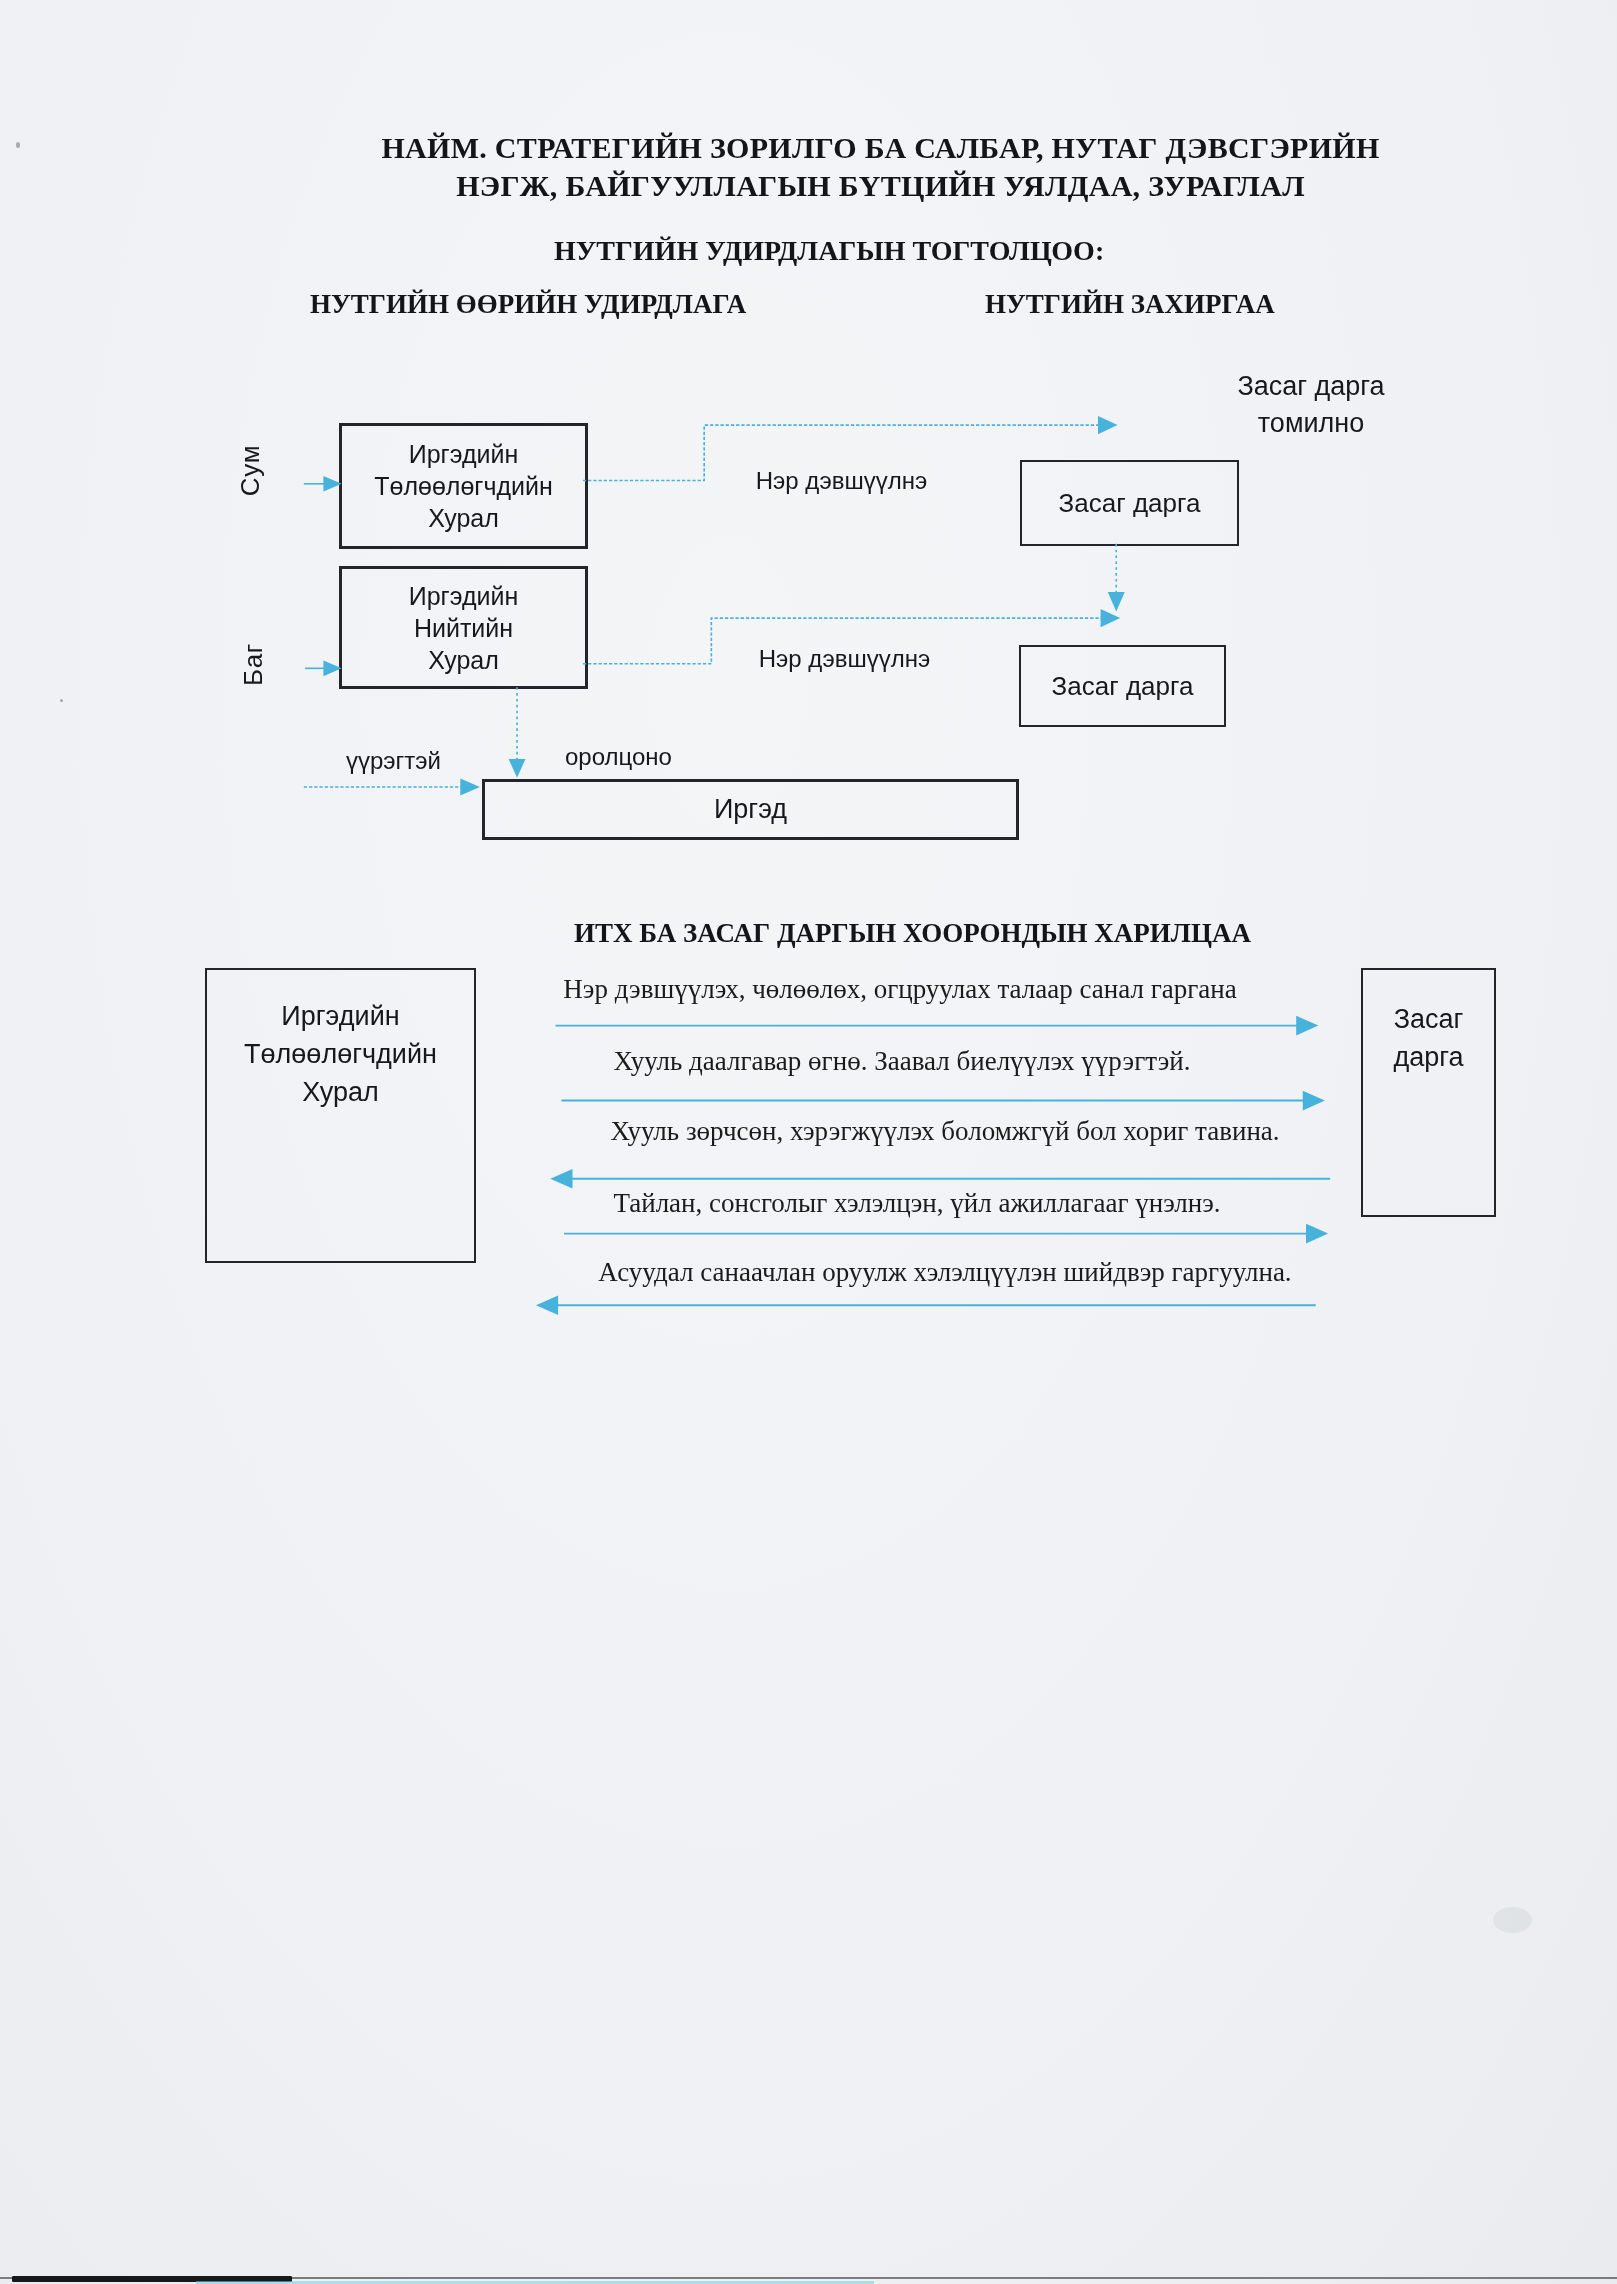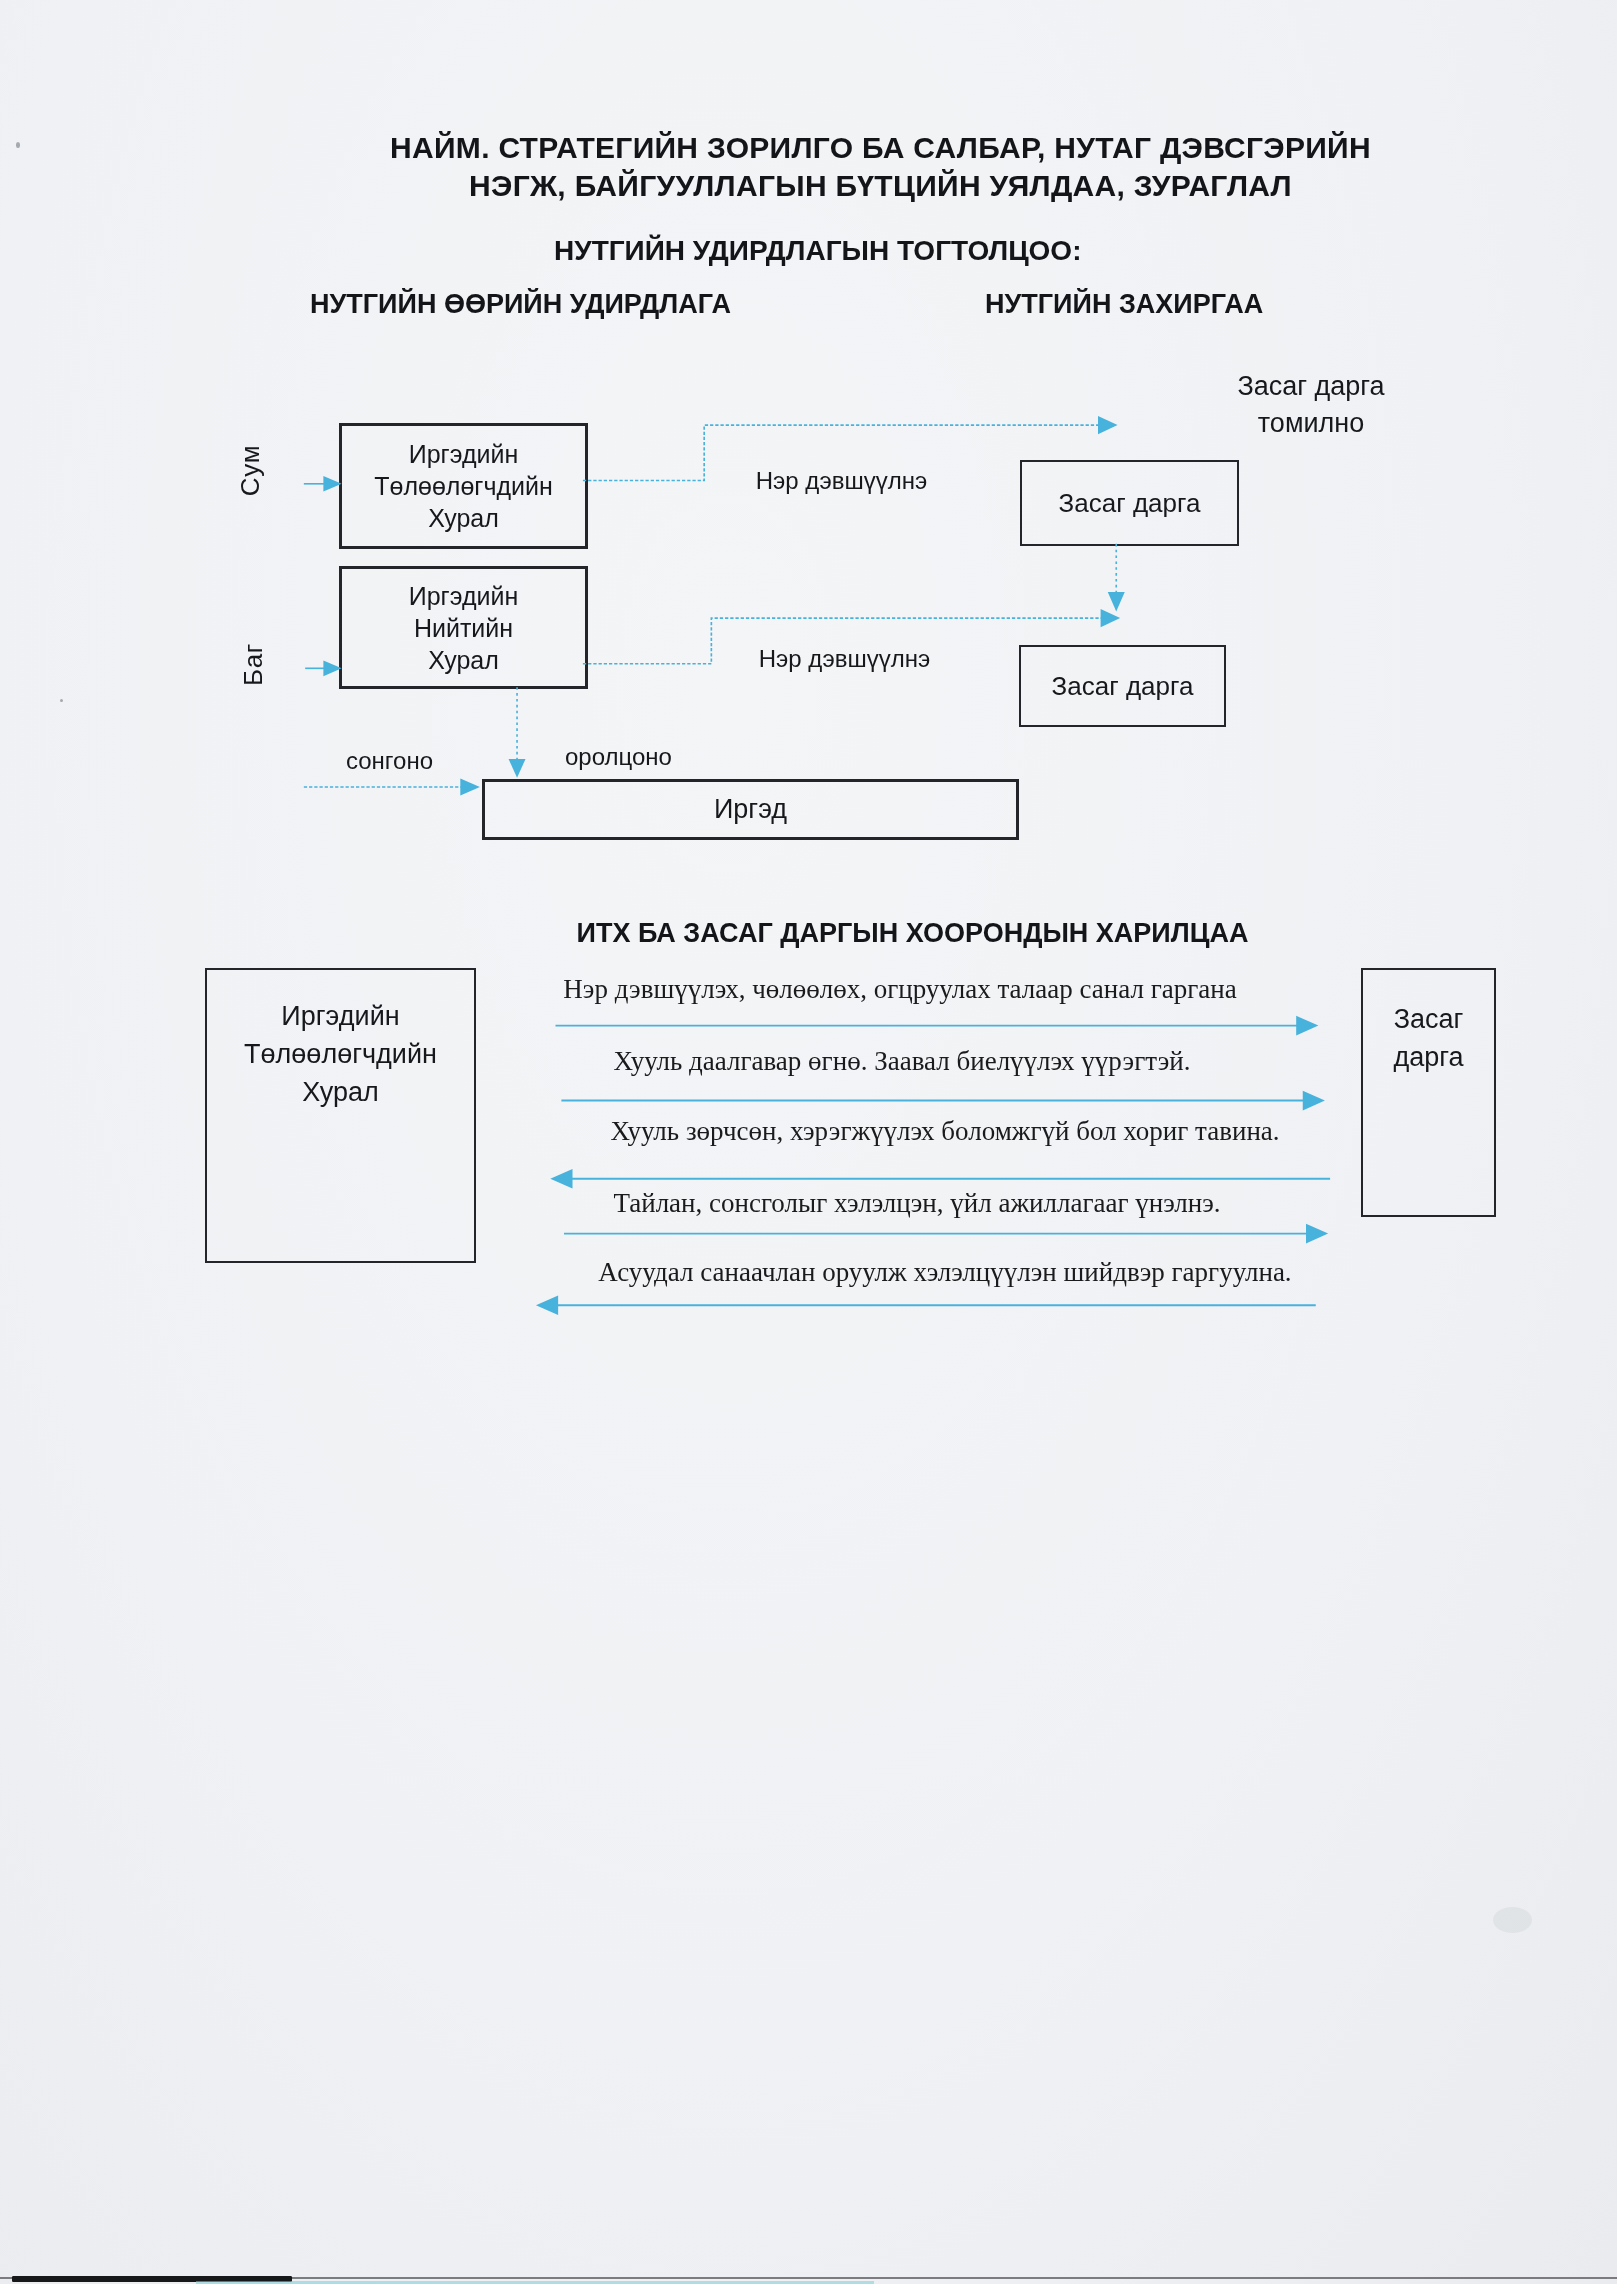--- a/index.html
+++ b/index.html
@@ -11,21 +11,21 @@
   #page{
     position:relative;
     width:1617px;height:2284px;
     background:var(--paper);
     background-image:radial-gradient(ellipse at 45% 30%, #f3f5f7 0%, var(--paper) 60%, #e9ebee 100%);
     overflow:hidden;
     font-family:"Liberation Sans", sans-serif;
     color:var(--ink);
   }
   .abs{position:absolute;}
-  .sans{font-family:Liberation Sans, sans-serif;}
+  .sans{font-family:Liberation Serif, serif;}
   .center{text-align:center;}
   .pre{white-space:pre-line;}
 
   .doc-title{
     left:287px;top:129px;width:1187px;
     font-size:30px;line-height:38px;font-weight:bold;
     text-align:center;letter-spacing:0.3px;color:#141519;
   }
   .subtitle{
     left:554px;top:235px;width:652px;
@@ -92,21 +92,21 @@
   <div class="abs flowbox" style="left:1020px;top:460px;width:215px;height:82px;border-width:2.6px;font-size:26px;">Засаг дарга</div>
 
   <div class="abs flowbox" style="left:1019px;top:645px;width:203px;height:78px;border-width:2.6px;font-size:26px;">Засаг дарга</div>
 
   <div class="abs pre center" style="left:1213px;top:368px;width:196px;font-size:27px;line-height:37px;color:#17181c;">Засаг дарга
 томилно</div>
 
   <div class="abs small-label center" style="left:737px;top:467px;width:209px;">Нэр дэвшүүлнэ</div>
   <div class="abs small-label center" style="left:740px;top:645px;width:209px;">Нэр дэвшүүлнэ</div>
 
-  <div class="abs small-label" style="left:346px;top:747px;">сонгоно</div>
+  <div class="abs small-label" style="left:346px;top:747px;">үүрэгтэй</div>
   <div class="abs small-label" style="left:565px;top:743px;">оролцоно</div>
 
   <div class="abs flowbox" style="left:482px;top:779px;width:531px;height:55px;font-size:27px;">Иргэд</div>
 
   <div class="abs s2-title sans">ИТХ БА ЗАСАГ ДАРГЫН ХООРОНДЫН ХАРИЛЦАА</div>
 
   <div class="abs s2-box" style="left:205px;top:968px;width:267px;height:264px;padding-top:27px;box-sizing:content-box;">Иргэдийн
 Төлөөлөгчдийн
 Хурал</div>
 

